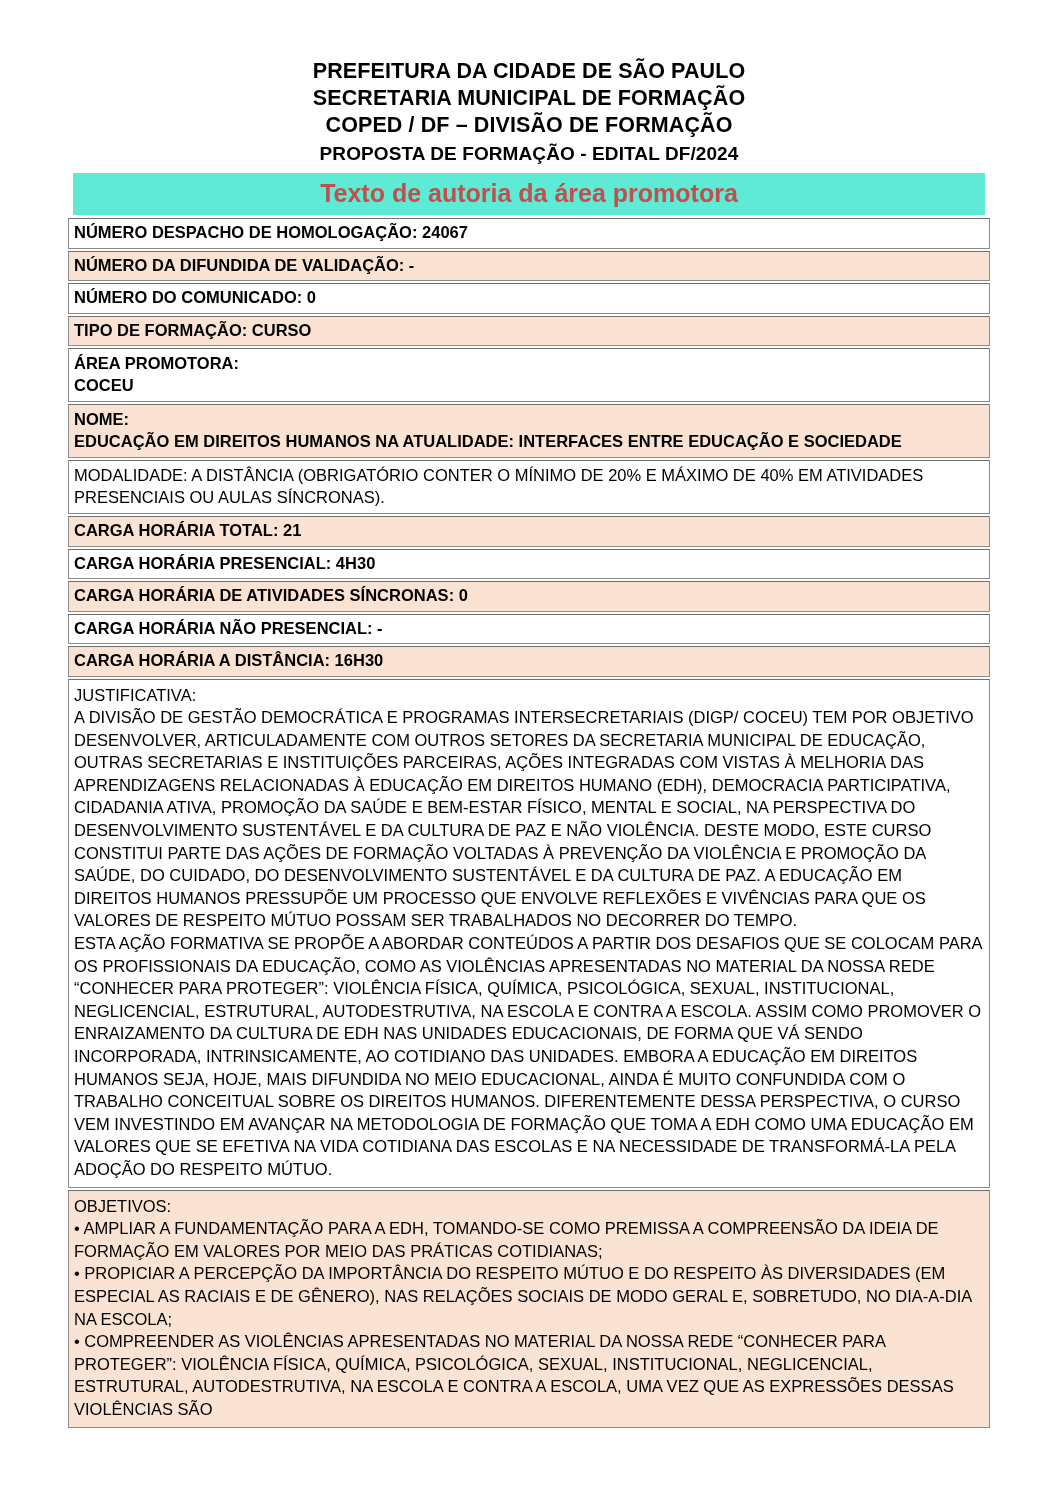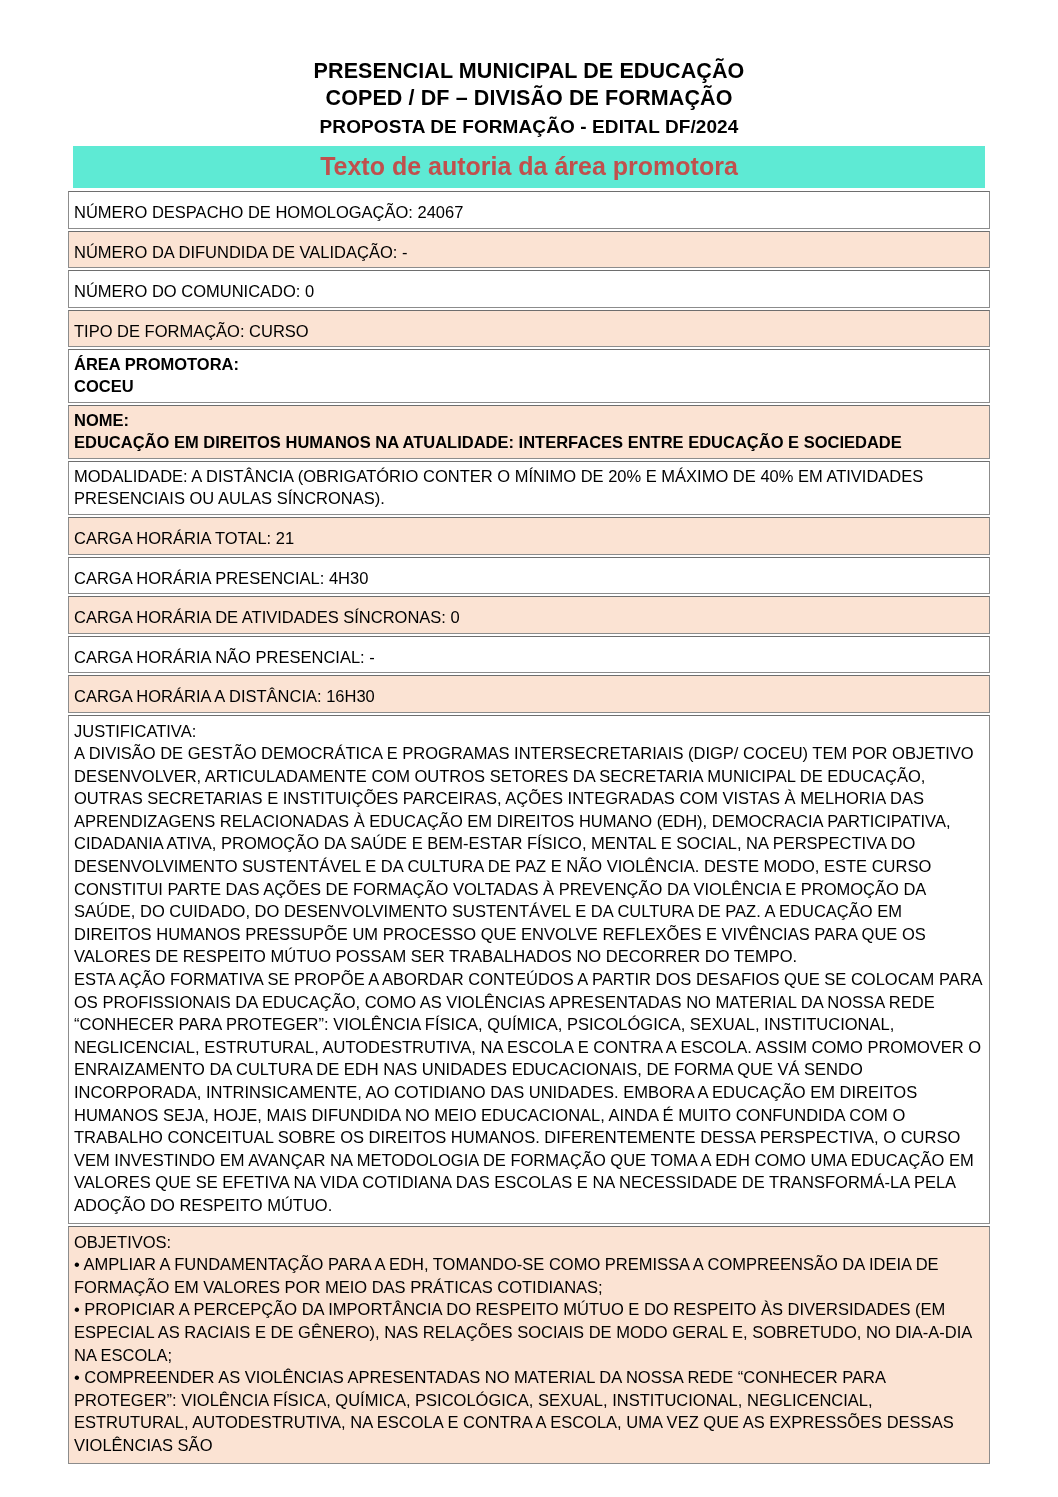--- a/index.html
+++ b/index.html
@@ -82,31 +82,33 @@
     margin: 0;
   }
   .row.block {
     padding: 4px 6px 6px 5px;
     line-height: 22.6px;
   }
   .row.block p {
     margin: 0;
   }
   .row.tight {
-    padding-top: 10px;
+    padding-top: 3px;
     padding-bottom: 4px;
+    font-weight: bold;
   }
 </style>
 </head>
 <body>
 
 <div class="page">
 
   <div class="doc-header">
-    <div class="hline">PRESENCIAL MUNICIPAL DE EDUCAÇÃO</div>
+    <div class="hline">PREFEITURA DA CIDADE DE SÃO PAULO</div>
+    <div class="hline">SECRETARIA MUNICIPAL DE FORMAÇÃO</div>
     <div class="hline">COPED / DF – DIVISÃO DE FORMAÇÃO</div>
     <div class="hline big">PROPOSTA DE FORMAÇÃO - EDITAL DF/2024</div>
   </div>
 
   <div class="banner">
     <div class="banner-text">Texto de autoria da área promotora</div>
   </div>
 
   <div class="tbl">
 

